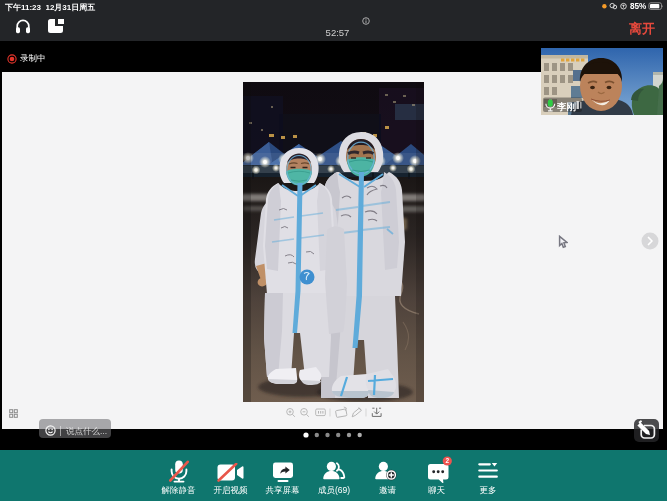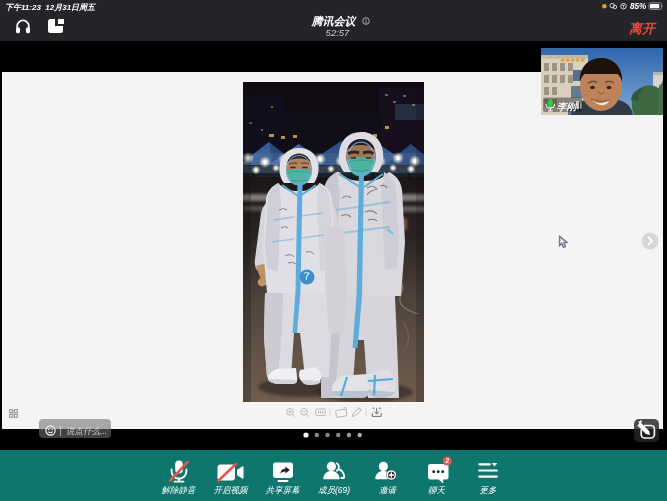--- a/index.html
+++ b/index.html
@@ -1,18 +1,18 @@
 <!DOCTYPE html>
 <html><head>
 <meta charset="utf-8">
 <style>
 * { margin:0; padding:0; box-sizing:border-box; -webkit-font-smoothing:antialiased; }
 html,body { width:667px; height:501px; overflow:hidden; background:#000; }
 body { font-family:"Liberation Sans", sans-serif; }
-#stage { position:relative; width:667px; height:375px; background:#000;font-style:italic; }
+#stage { position:relative; width:667px; height:375px; background:#000; }
 .abs { position:absolute; }
 
 #header { left:0; top:0; width:667px; height:41px; background:#232528; }
 #statusL { left:5px; top:2px; color:#fff; font-size:8px; font-weight:bold; }
 #title { left:0; top:14px; width:667px; text-align:center; color:#fff; font-size:11px; font-weight:bold; }
 #timer { left:4px; top:26.5px; width:667px; text-align:center; color:#cfcfcf; font-size:9.5px; }
 #leave { right:12px; top:20px; color:#e6493c; font-size:13px; font-weight:bold; }
 
 #strip1 { left:0; top:41px; width:667px; height:32px; background:#000; }
 #rec { left:20px; top:12px; color:#fff; font-size:8.5px; }
@@ -35,37 +35,43 @@
         <circle cx="12.2" cy="5.6" r="2.2"></circle>
         <circle cx="14.9" cy="7" r="1.8"></circle>
         <circle cx="23.5" cy="6.2" r="2.8"></circle>
         <path d="M23.5 4.9 v2.7 M22.4 6 l1.1-1.2 1.1 1.2" stroke-width="0.8"></path>
       </g>
       <text x="30" y="9.2" font-size="8.2" font-weight="bold" fill="#fff" font-family="Liberation Sans">85%</text>
       <rect x="48.9" y="2.8" width="12.6" height="6.6" rx="1.8" fill="none" stroke="#9a9a9a" stroke-width="0.9"></rect>
       <rect x="50" y="3.9" width="9.3" height="4.4" rx="0.9" fill="#fff"></rect>
       <path d="M62.4 4.9 a1.7 1.7 0 0 1 0 2.5 Z" fill="#9a9a9a"></path>
     </svg>
-    <div class="abs" id="title">腾讯会议</div>
     <svg class="abs" style="left:361.5px;top:17px" width="8" height="8" viewBox="0 0 8 8">
       <circle cx="4" cy="4" r="3.3" fill="none" stroke="#c9c9c9" stroke-width="0.8"></circle>
       <rect x="3.6" y="3.4" width="0.8" height="2.7" fill="#c9c9c9"></rect>
       <rect x="3.6" y="1.7" width="0.8" height="1" fill="#c9c9c9"></rect>
     </svg>
     <div class="abs" id="timer">52:57</div>
     <div class="abs" id="leave">离开</div>
     <svg class="abs" style="left:15px;top:18px" width="16" height="17" viewBox="0 0 16 17">
       <path d="M2.2 10.5 V8.2 a5.8 5.8 0 0 1 11.6 0 V10.5" fill="none" stroke="#fff" stroke-width="1.7" stroke-linecap="round"></path>
       <rect x="1" y="9.2" width="4" height="6" rx="1.6" fill="#fff"></rect>
       <rect x="11" y="9.2" width="4" height="6" rx="1.6" fill="#fff"></rect>
     </svg>
     <svg class="abs" style="left:47px;top:18px" width="17" height="16" viewBox="0 0 17 16">
       <path d="M1 3.5 a2.5 2.5 0 0 1 2.5 -2.5 H8 V8 H16 v4.5 a2.5 2.5 0 0 1 -2.5 2.5 H3.5 a2.5 2.5 0 0 1 -2.5 -2.5 Z" fill="#fff"></path>
       <rect x="11" y="1" width="6" height="5" fill="#fff"></rect>
     </svg>
+  </div>
+  <div class="abs" id="strip1">
+    <svg class="abs" style="left:7px;top:12.5px" width="10" height="10" viewBox="0 0 10 10">
+      <circle cx="5" cy="5" r="4.1" fill="none" stroke="#e6352b" stroke-width="1.1"></circle>
+      <circle cx="5" cy="5" r="2.3" fill="#e6352b"></circle>
+    </svg>
+    <div class="abs" id="rec">录制中</div>
   </div>
   <div class="abs" id="screen"></div>
 
   <svg class="abs" style="left:243px;top:82px" width="181" height="320" viewBox="0 0 181 320">
     <defs>
       <linearGradient id="sky" x1="0" y1="0" x2="0" y2="1">
         <stop offset="0" stop-color="#0f0b11"></stop>
         <stop offset="0.7" stop-color="#140e16"></stop>
         <stop offset="1" stop-color="#181119"></stop>
       </linearGradient>

